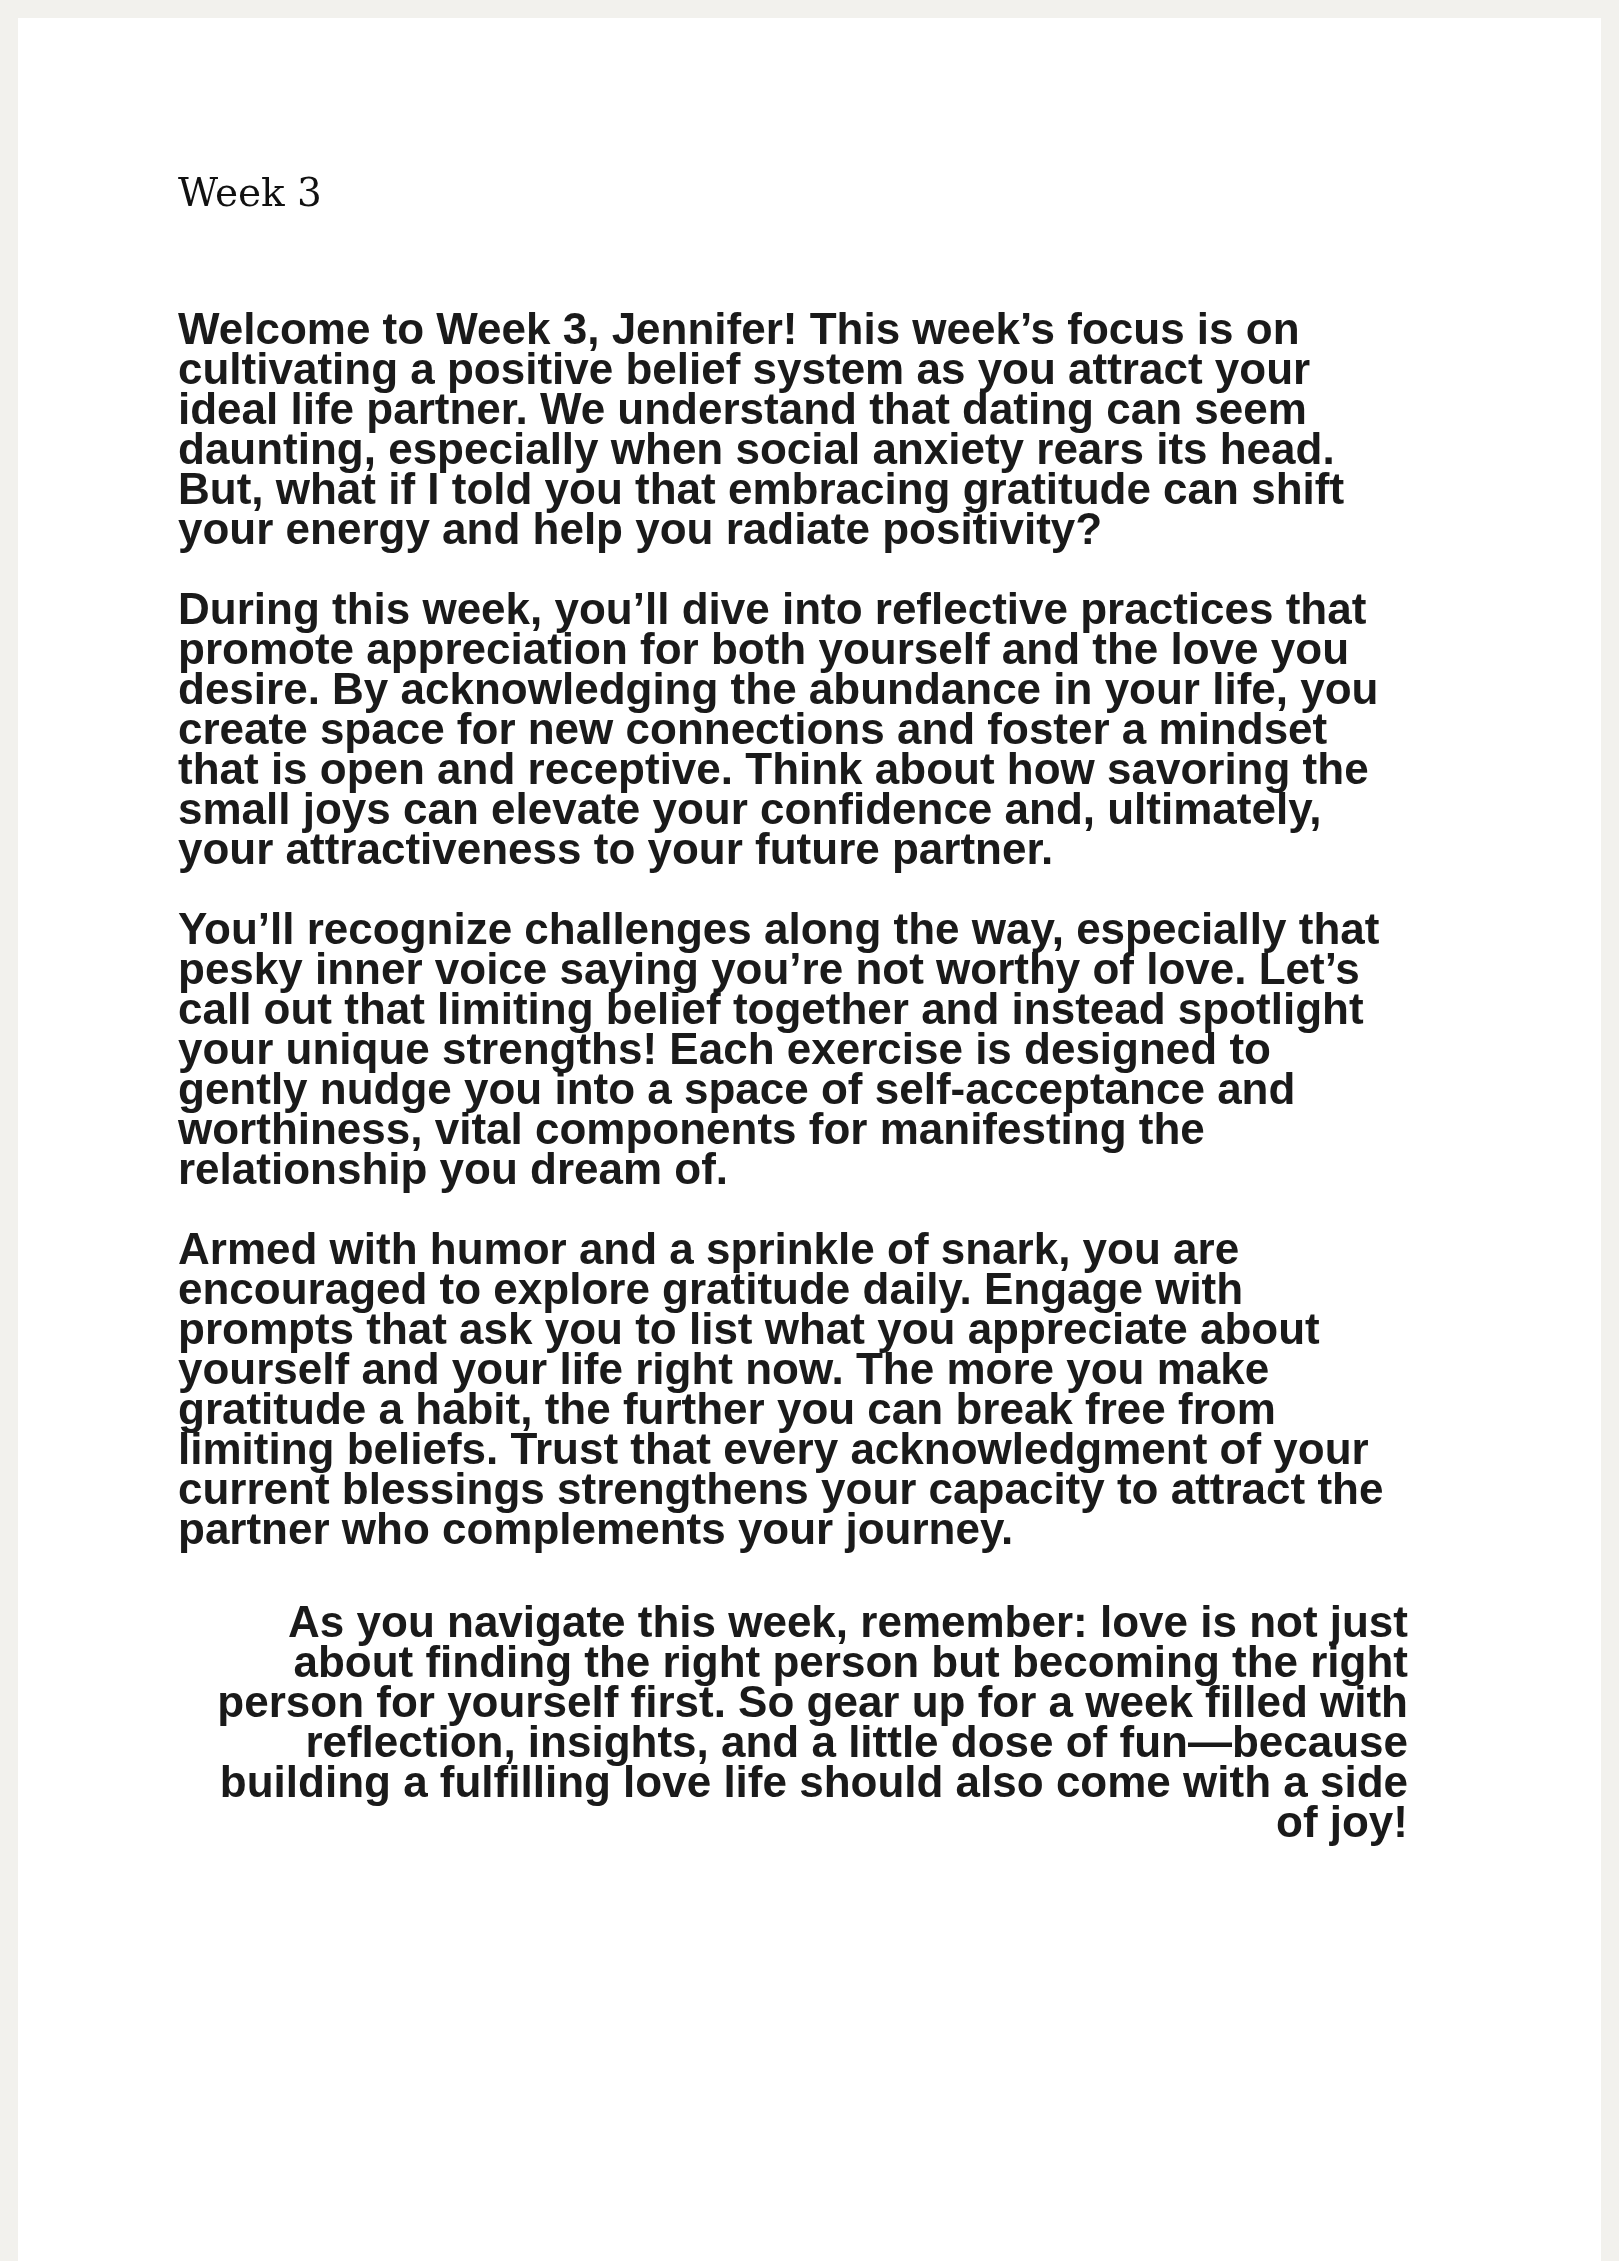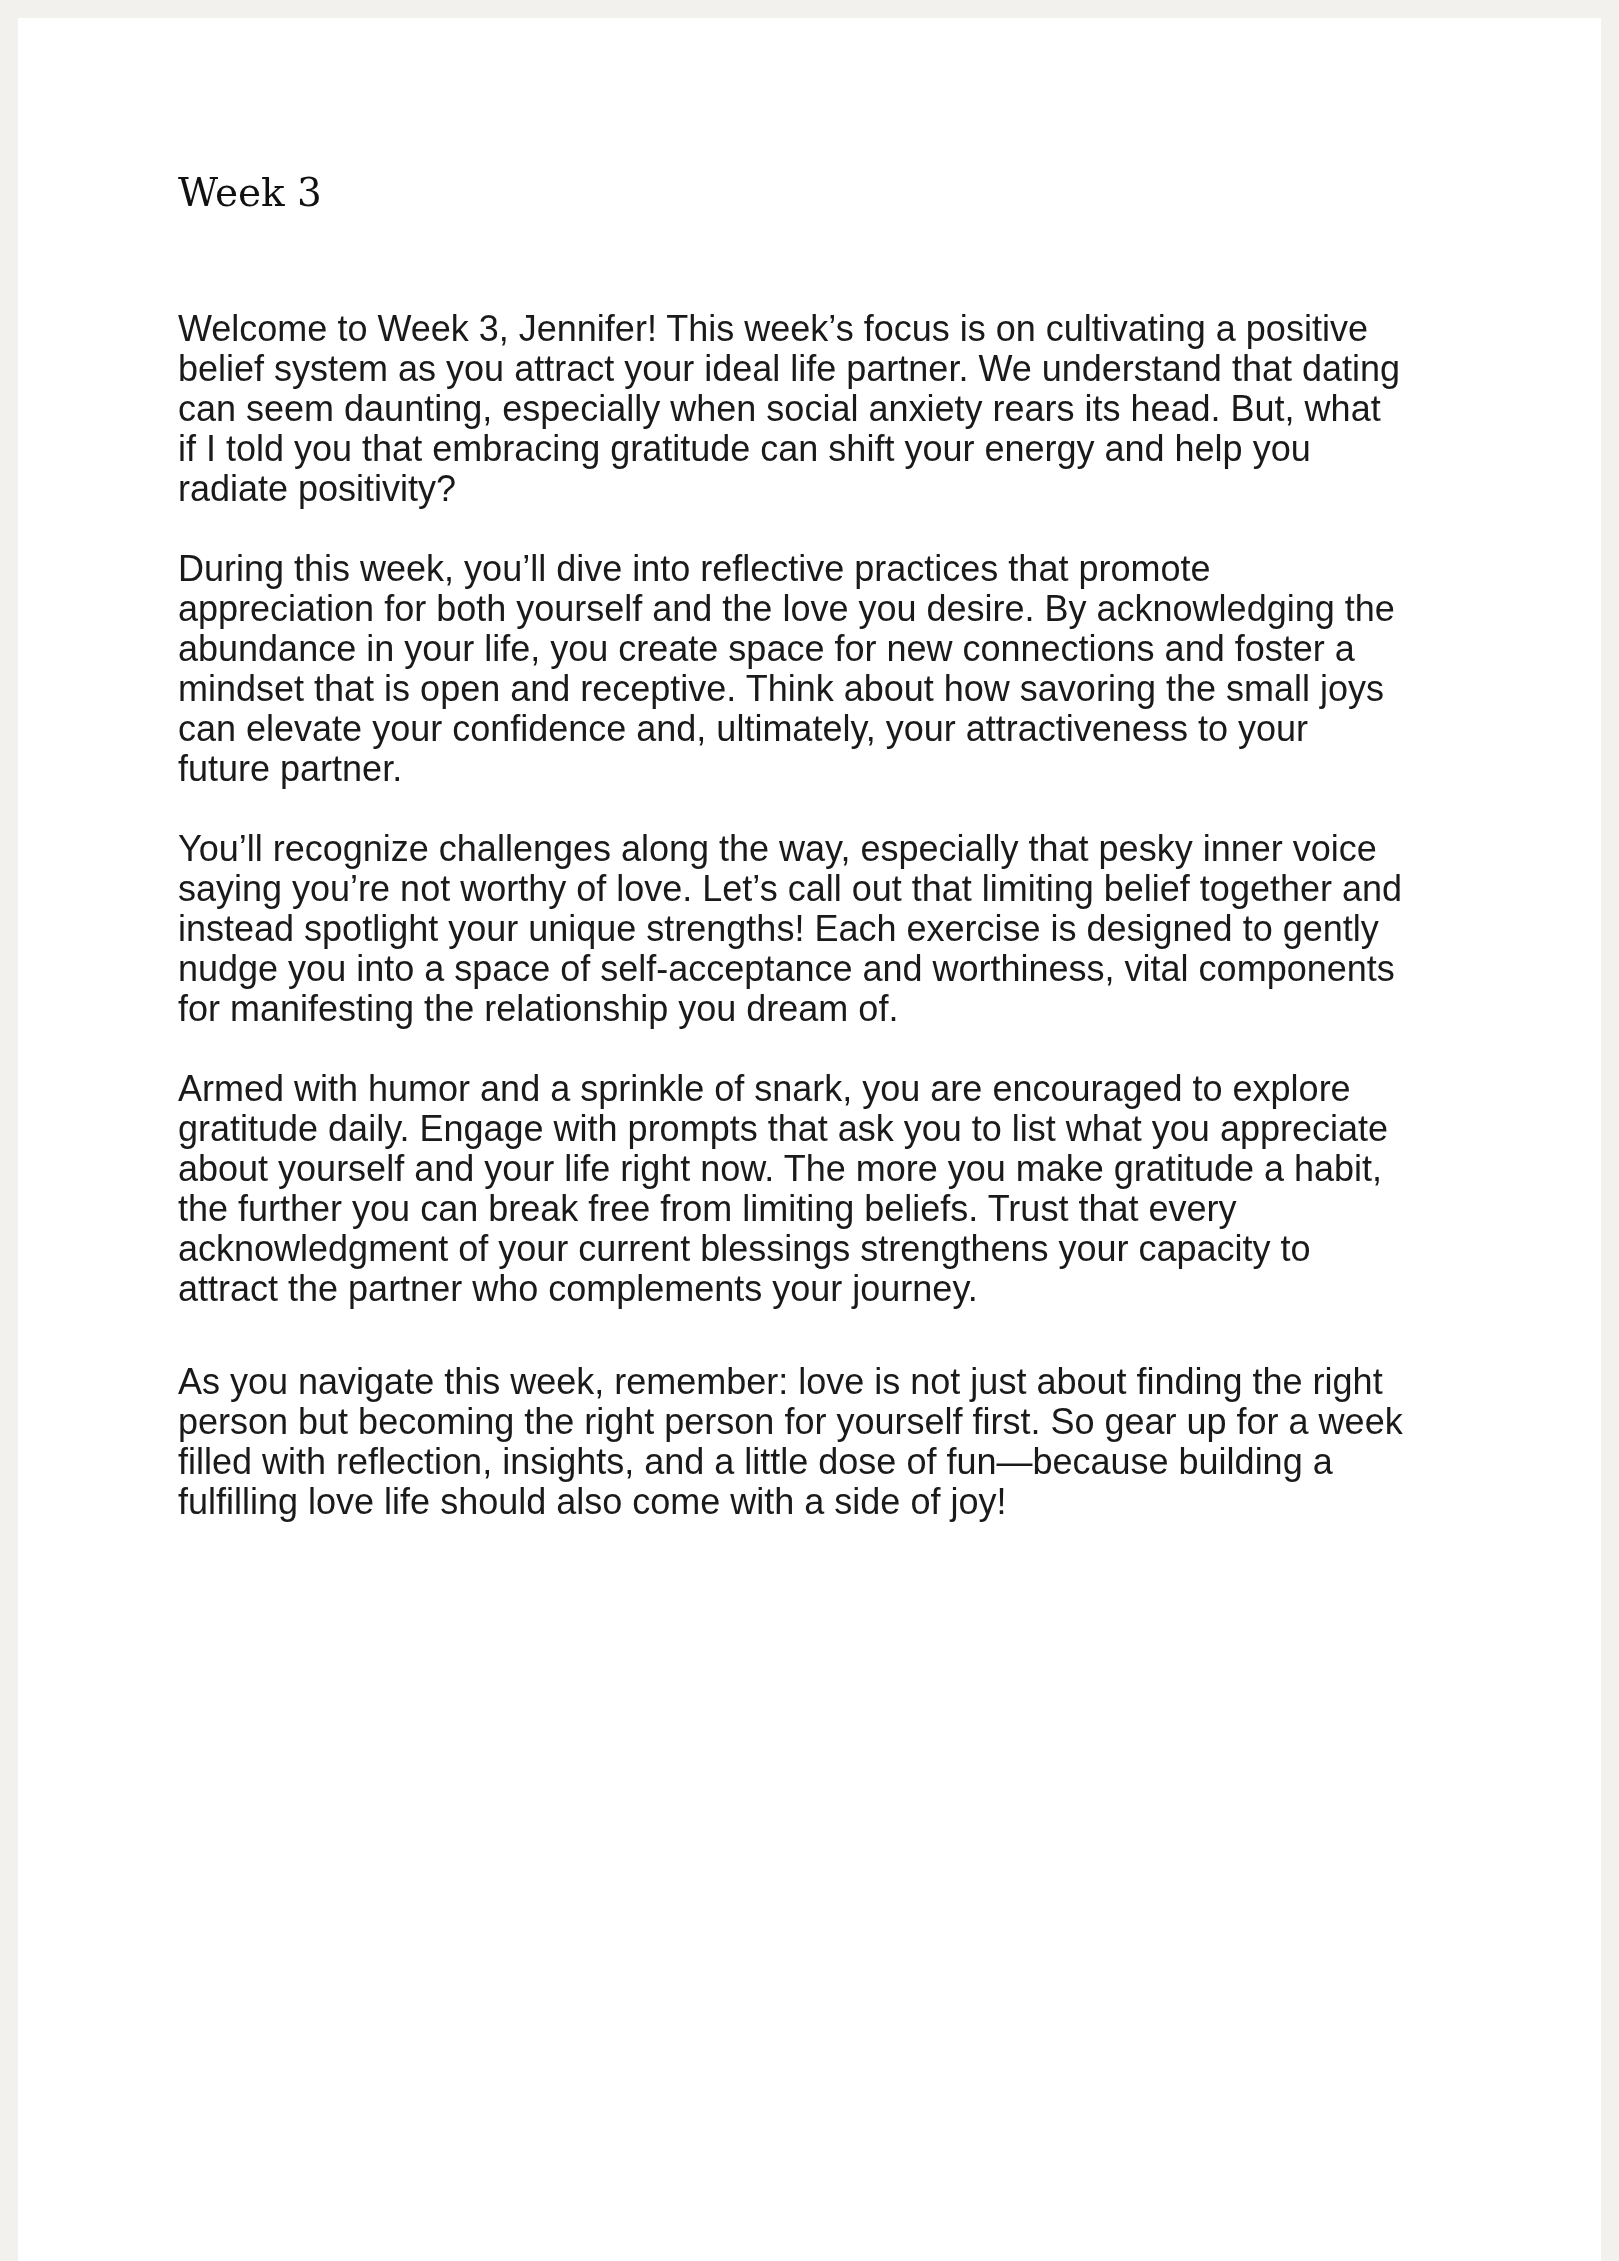--- a/index.html
+++ b/index.html
@@ -43,28 +43,30 @@
     margin: 53px 0 0 0;
     font-weight: normal;
     color: #111;
     width: 1176px;
   }
   .body {
     margin-top: 94px;
   }
   .para {
     font-family: "Liberation Sans", sans-serif;
-    font-size: 36px;
+    font-size: 44px;
     line-height: 40px;
     margin: 0 0 40px 0;
     color: #1a1a1a;
     width: 1230px;
+    font-weight: bold;
   }
   .para.last {
     margin-top: 53px;
+    text-align: right;
   }
 </style>
 </head>
 <body>
 
 <div class="page">
   <div class="content">
     <h2 class="week-label">Week 3</h2>
     <div class="body">
       <p class="para">Welcome to Week 3, Jennifer! This week’s focus is on cultivating a positive belief system as you attract your ideal life partner. We understand that dating can seem daunting, especially when social anxiety rears its head. But, what if I told you that embracing gratitude can shift your energy and help you radiate positivity?</p>

